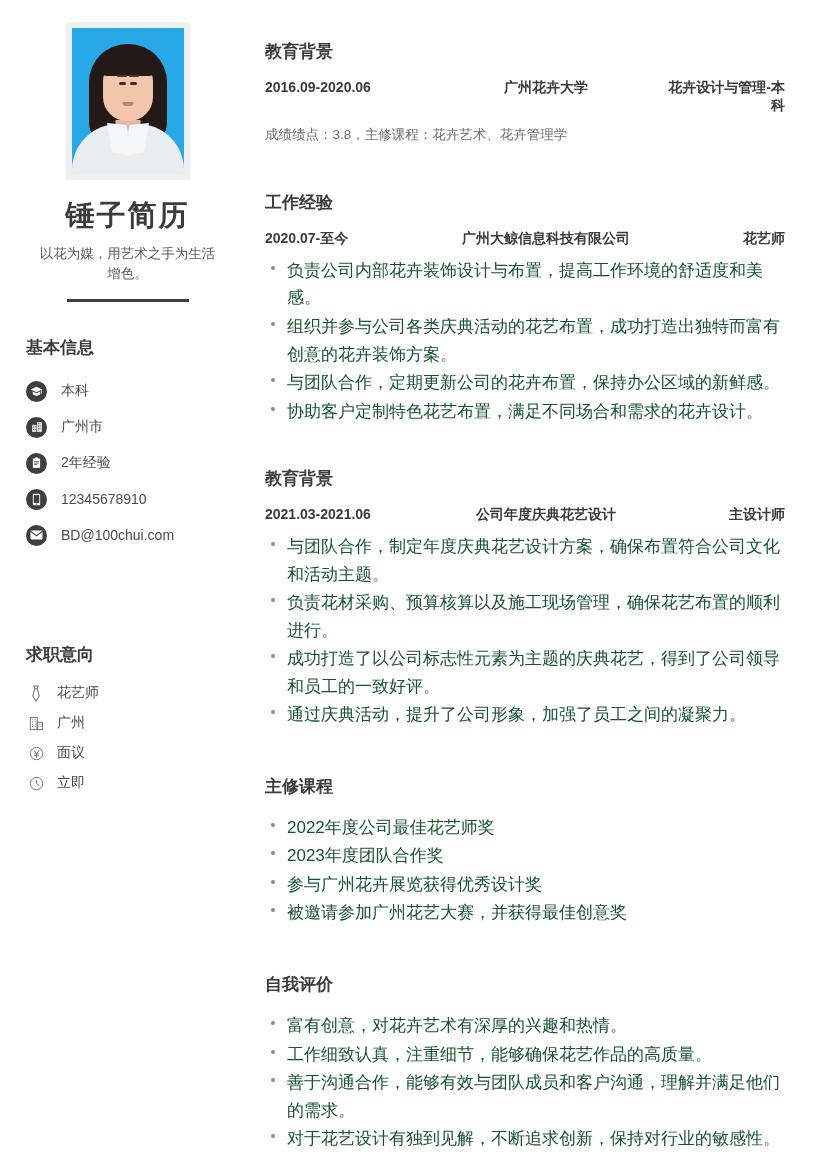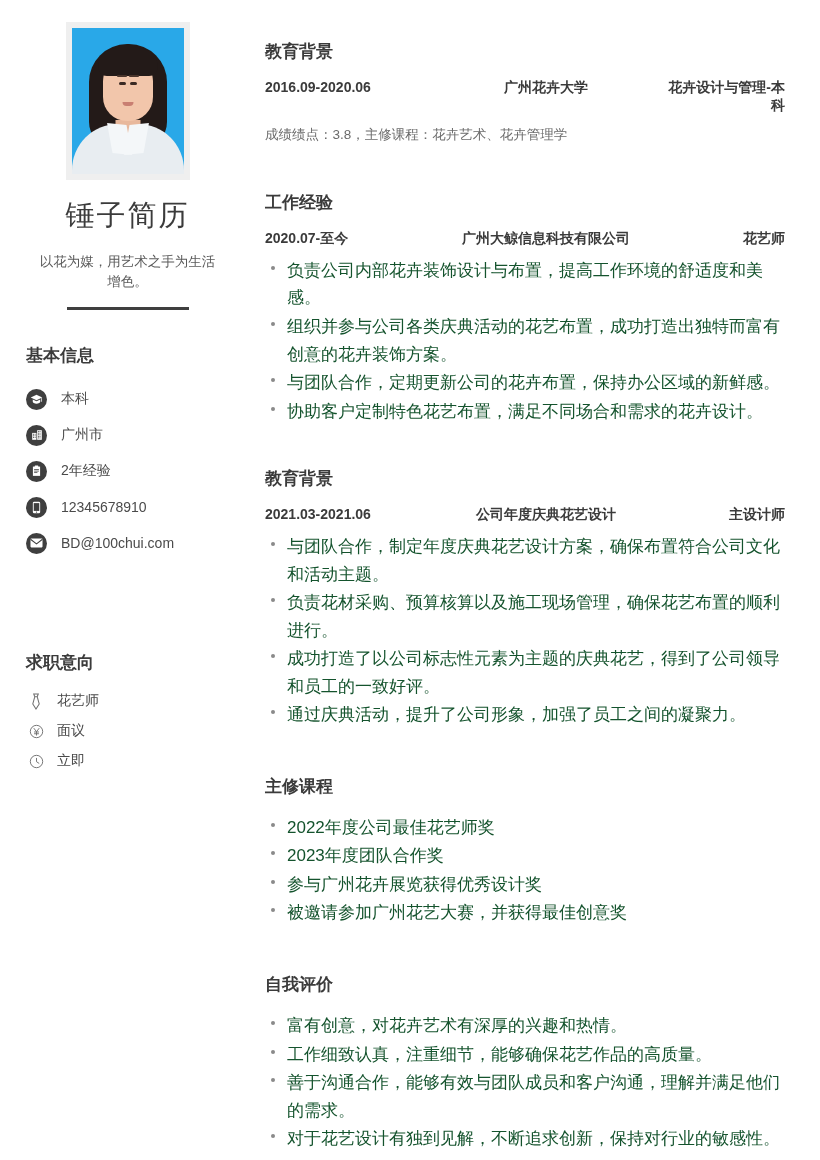--- a/index.html
+++ b/index.html
@@ -59,24 +59,24 @@
     position: absolute; top: 47px; width: 10px; height: 2px; background: #4a352c; border-radius: 2px;
   }
   .ph-brow-l { left: 45px; } .ph-brow-r { right: 45px; }
   .ph-mouth {
     position: absolute; left: 50%; top: 74px; transform: translateX(-50%);
     width: 11px; height: 4px; background: #c97f72; border-radius: 0 0 6px 6px;
   }
 
   .name {
     margin-top: 16px; text-align: center;
-    font-size: 29px; color: #3b3b3b; letter-spacing: 2px; font-weight: 400;
+    font-size: 29px; color: #3b3b3b; letter-spacing: 2px; font-weight: 700;
   }
   .tagline {
-    margin: 16px 14px 0 14px; text-align: center;
+    margin: 8px 14px 0 14px; text-align: center;
     font-size: 13.5px; color: #5b5b5b; line-height: 1.45;
   }
   .divider {
     width: 122px; height: 3px; background: #3f3f3f; margin: 16px auto 0 auto;
   }
 
   .side-section { margin-top: 34px; }
   .side-section.jobintent { margin-top: 90px; }
   .side-heading {
     font-size: 17px; font-weight: bold; color: #3b3b3b; margin-left: 6px;
@@ -249,20 +249,32 @@
         <div class="intent-row">
           <span class="intent-ico">
             <svg width="14" height="17" viewBox="0 0 14 18" fill="none" stroke="#6f6f6f" stroke-width="1.1">
                 <path d="M4.6 1h4.8l-1.1 3H5.7L4.6 1z"></path>
                 <path d="M5.6 4.4 3.6 11.6 7 16.9l3.4-5.3-2-7.2"></path>
               </svg>
           </span>
           <span class="intent-text">花艺师</span>
         </div>
 
+        <div class="intent-row">
+          <span class="intent-ico">
+            <svg width="15" height="15" viewBox="0 0 16 16" fill="none" stroke="#6f6f6f" stroke-width="1">
+                <rect x="1.4" y="1.6" width="7.4" height="12.8"></rect>
+                <rect x="8.8" y="6.6" width="5.6" height="7.8"></rect>
+                <g stroke-width="0.9">
+                  <path d="M3 4h1.4M6 4h1.4M3 6.4h1.4M6 6.4h1.4M3 8.8h1.4M6 8.8h1.4M3 11.2h1.4M6 11.2h1.4M10.2 8.6h1.2M12.3 8.6h1.1M10.2 11h1.2M12.3 11h1.1"></path>
+                </g>
+              </svg>
+          </span>
+          <span class="intent-text">广州</span>
+        </div>
 
         <div class="intent-row">
           <span class="intent-ico">
             <svg width="15" height="15" viewBox="0 0 16 16" fill="none" stroke="#6f6f6f" stroke-width="1">
                 <circle cx="8" cy="8" r="6.6"></circle>
                 <path d="M5.1 4.4 8 8.2l2.9-3.8M5.4 8.5h5.2M5.4 10.4h5.2M8 8.2v4.1"></path>
               </svg>
           </span>
           <span class="intent-text">面议</span>
         </div>

